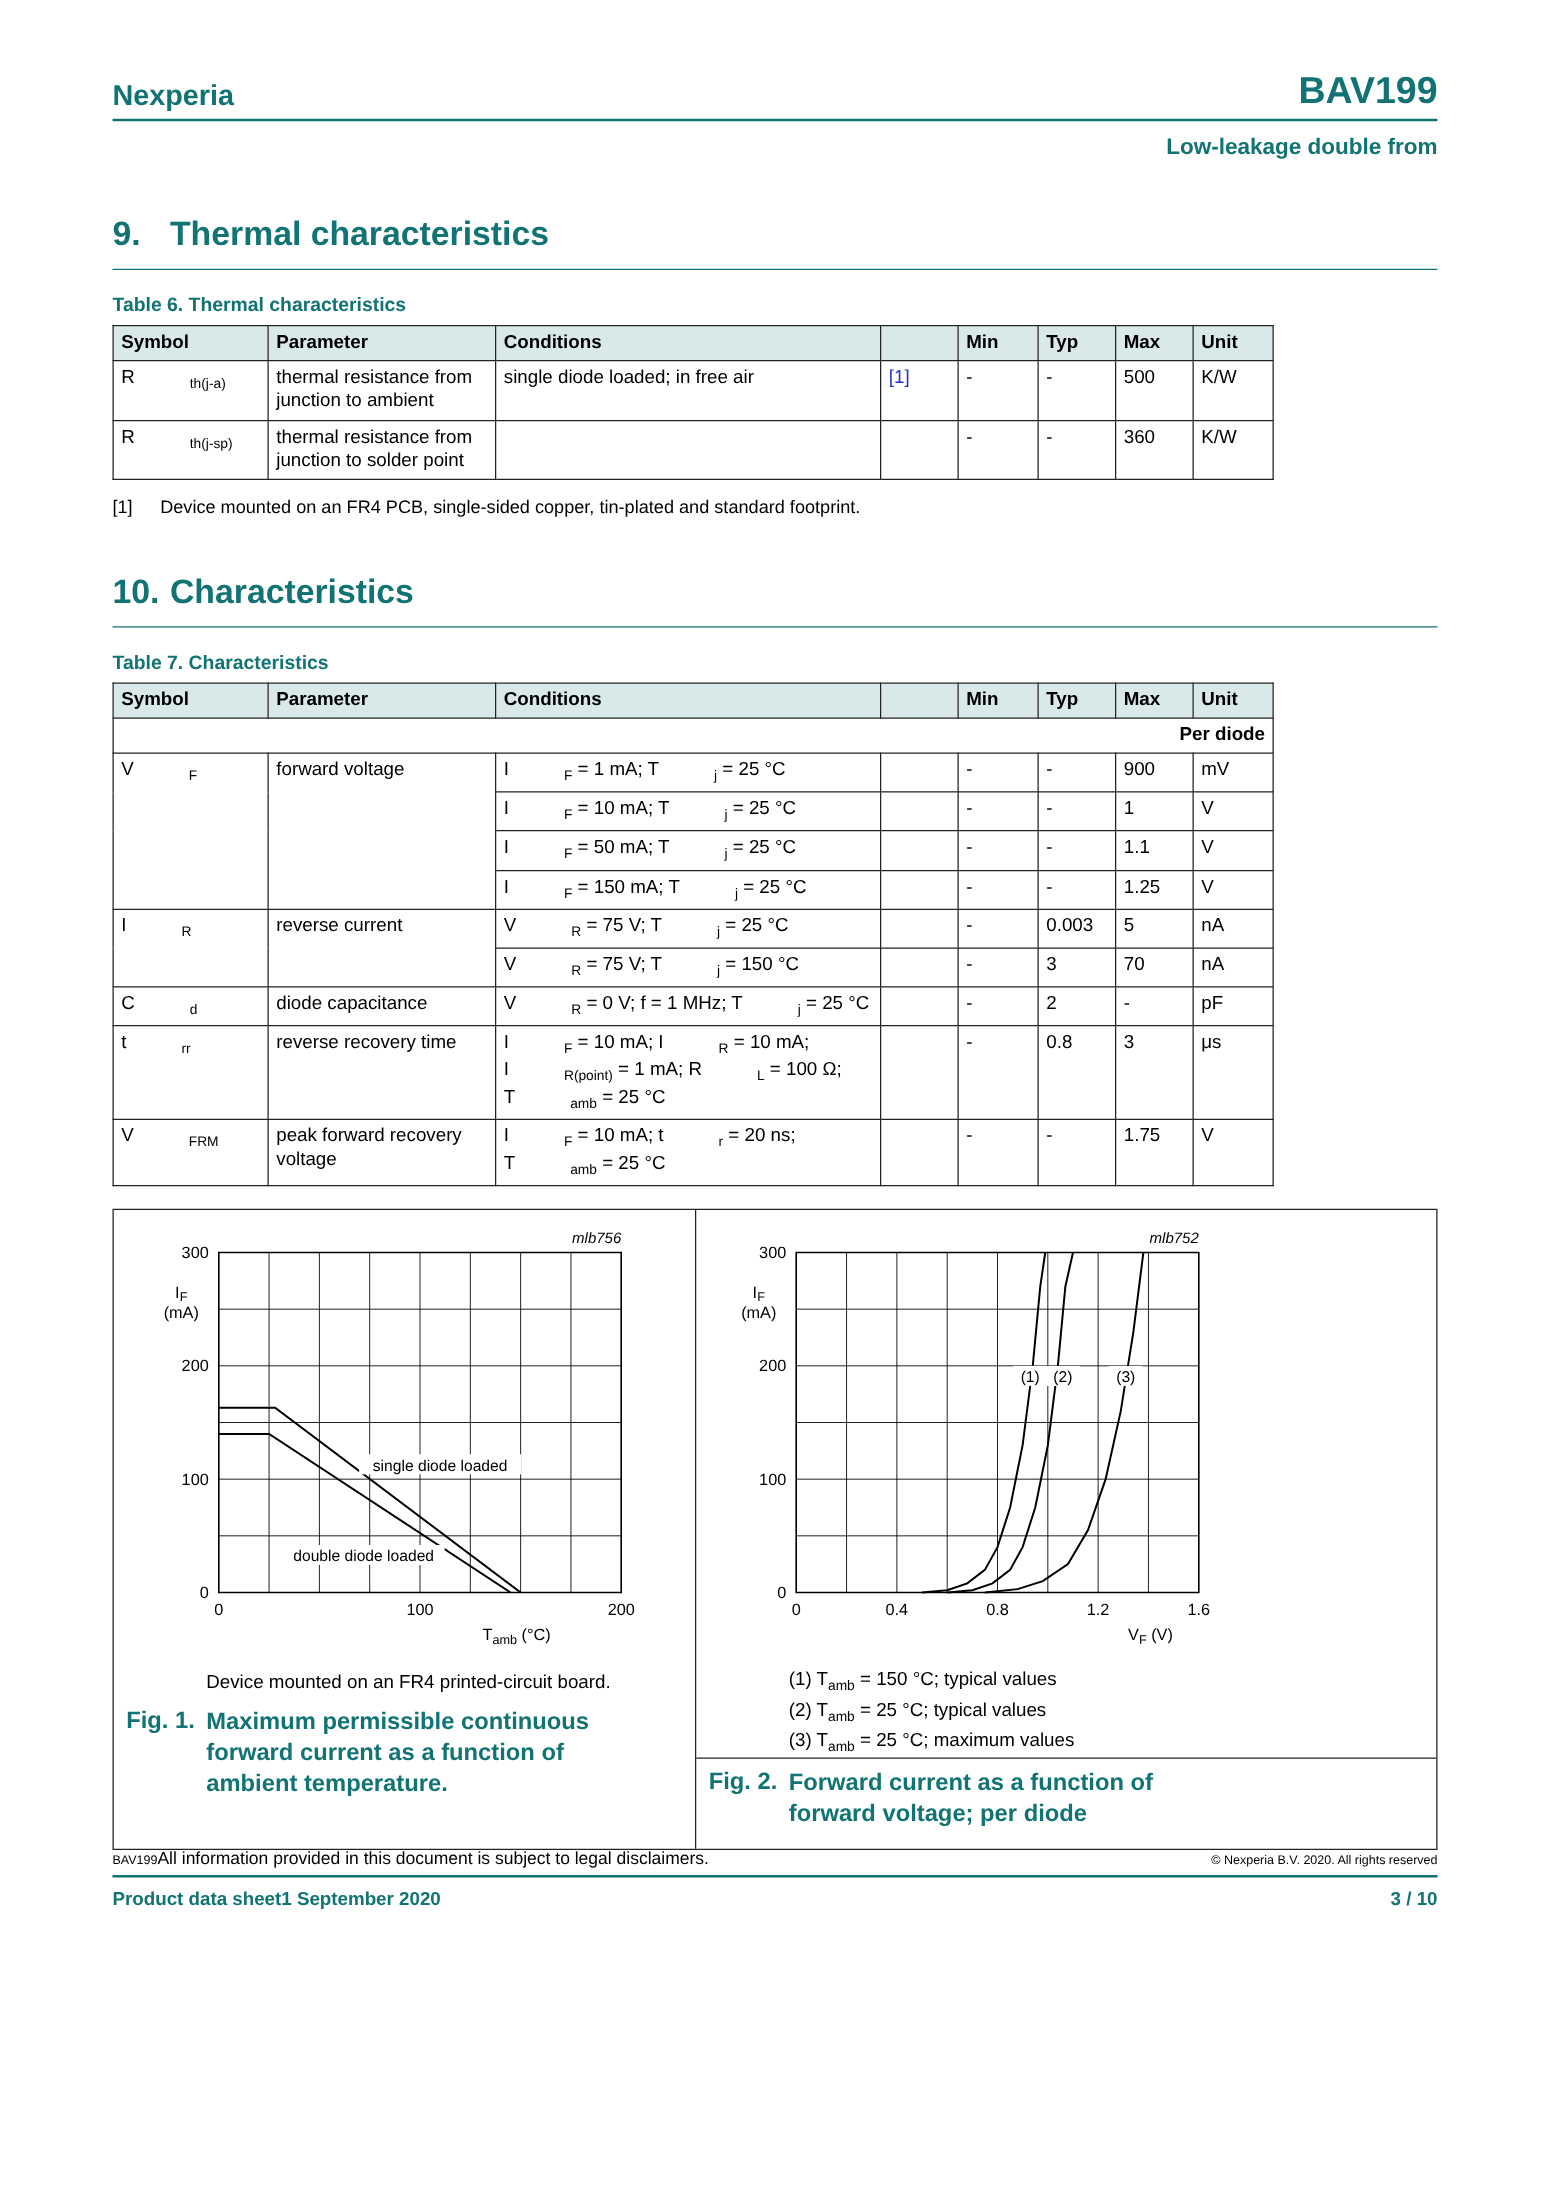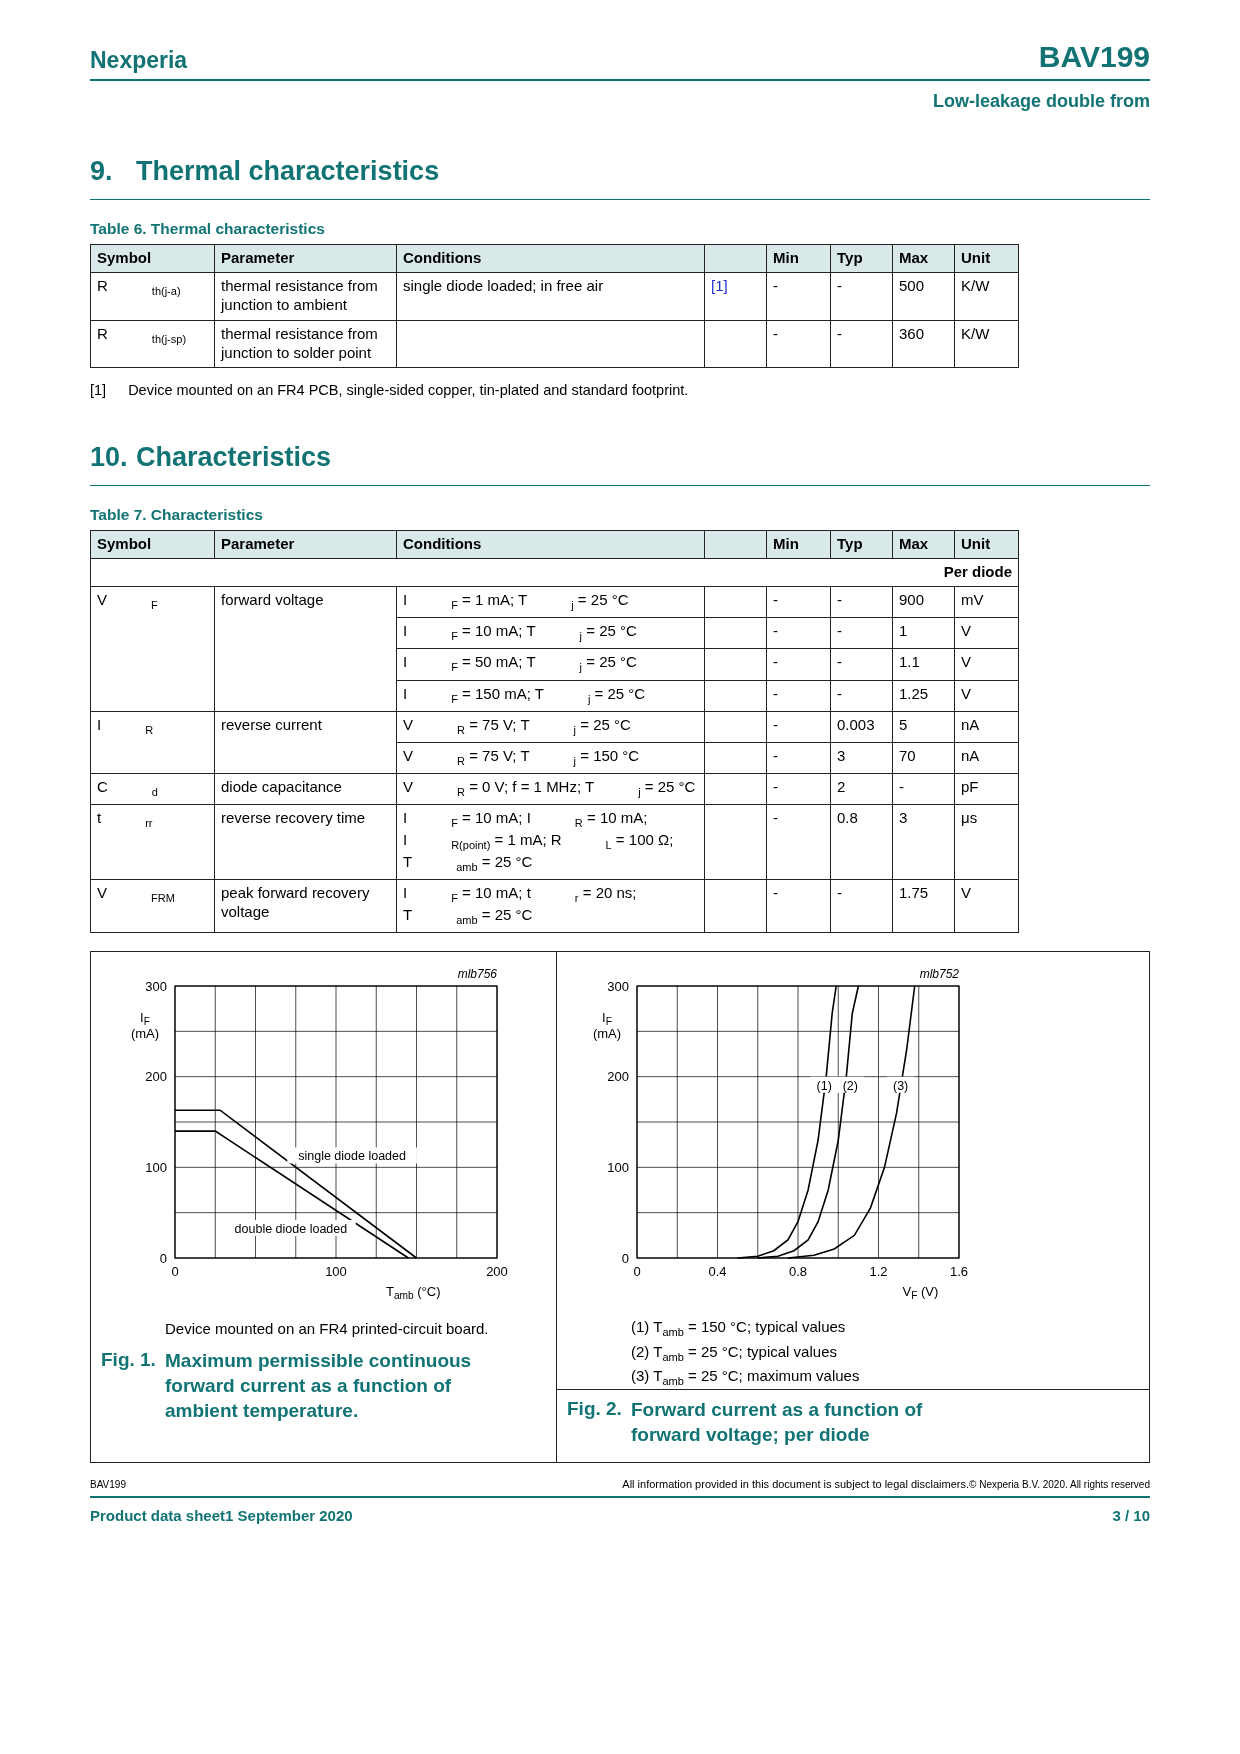--- a/index.html
+++ b/index.html
@@ -6,21 +6,21 @@
     --teal:#117373;
     --hdrbg:#d9e9e9;
     --border:#222;
     --link:#2233cc;
   }
   *{box-sizing:border-box;}
   body{margin:0;background:#fff;}
   .page{position:relative;width:1240px;height:1754px;background:#fff;color:#000;
         font-family:"Liberation Sans",sans-serif;overflow:hidden;}
   .content{margin:0 90px;width:1060px;}
-  .hdr{padding-top:40px;display:flex;justify-content:space-between;align-items:flex-end;}
+  .hdr{padding-top:56px;display:flex;justify-content:space-between;align-items:flex-end;}
   .brand{color:var(--teal);font-size:23px;font-weight:bold;}
   .part{color:var(--teal);font-size:30px;font-weight:bold;}
   .hdr-rule{border-top:2px solid var(--teal);margin-top:5px;}
   .hdr-sub{text-align:right;color:var(--teal);font-weight:bold;font-size:18px;margin-top:10px;}
   .sec{display:flex;margin-top:44px;border-bottom:1.5px solid var(--teal);padding-bottom:12px;
        color:var(--teal);font-size:27px;font-weight:bold;}
   .secnum{min-width:46px;}
   .tcap{color:var(--teal);font-weight:bold;font-size:15.5px;margin:20px 0 6px;}
   table.dtable{border-collapse:collapse;width:928px;table-layout:fixed;font-size:15px;}
   .dtable th,.dtable td{border:1px solid var(--border);padding:3px 6px 5px;text-align:left;
@@ -39,21 +39,21 @@
   .prenote{font-size:15px;margin:14px 0 0 64px;}
   .fignotes{font-size:15px;margin:10px 0 0 64px;line-height:1.4;}
   .fignotes sub{font-size:11px;}
   .figcap{display:flex;margin-top:12px;color:var(--teal);font-weight:bold;font-size:19px;}
   .figlabel{width:64px;flex-shrink:0;}
   .figtext{max-width:350px;line-height:1.3;}
   .cap2{border-top:1px solid var(--border);margin:auto -8px 0 -10px;padding:8px 8px 0 10px;}
   .cap2 .figcap{margin-top:0;}
   .pfoot{position:absolute;left:90px;width:1060px;top:1478px;}
   .legal{display:flex;font-size:10px;align-items:baseline;}
-  .legal .mid{flex:1;text-align:right;font-size:11px;}
+  .legal .mid{flex:1;text-align:left;font-size:14px;}
   .foot-rule{border-top:2px solid var(--teal);margin-top:6px;}
   .frow{display:flex;margin-top:9px;color:var(--teal);font-weight:bold;font-size:15px;}
   .frow .mid{flex:1;text-align:left;}
   svg text{font-family:"Liberation Sans",sans-serif;}
 </style>
 </head>
 <body>
 
 <div class="page">
   <div class="content">

